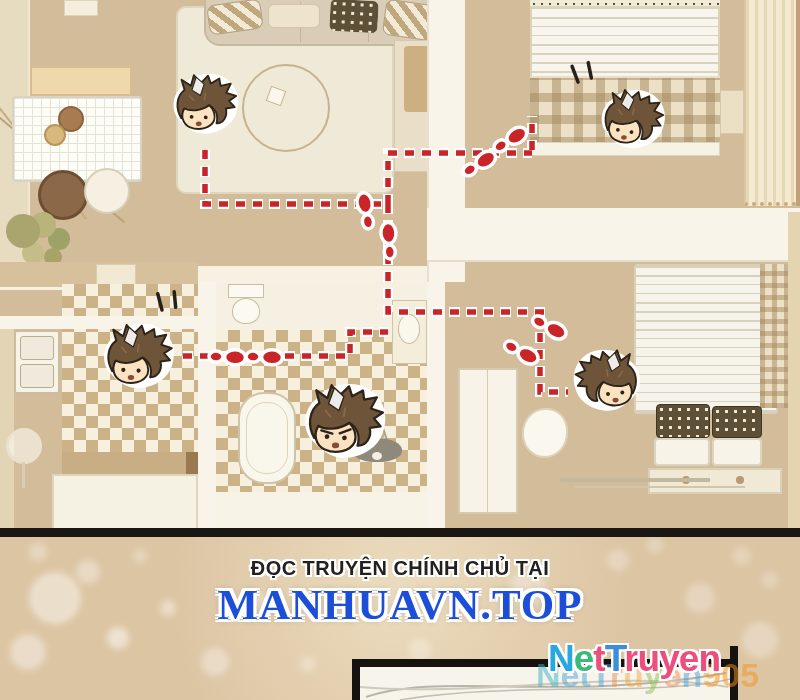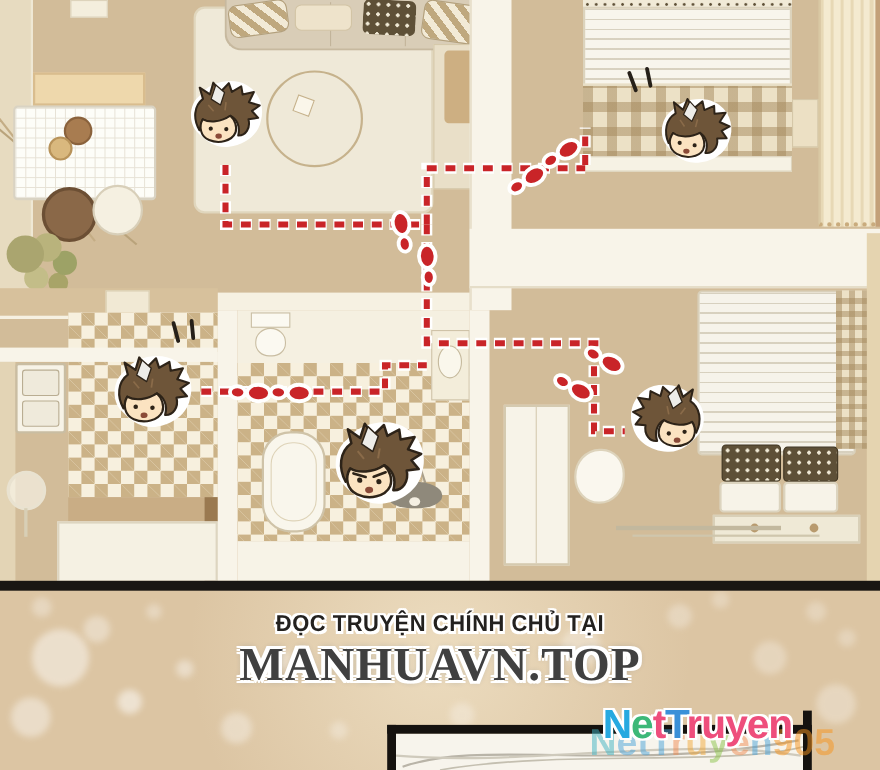--- a/index.html
+++ b/index.html
@@ -201,21 +201,21 @@
           <use href="#head-shape" transform="translate(100,0) scale(-1,1)"></use>
         </svg>
       </div>
   </section>
 
   <div class="abs bottom-bg"></div>
   <div class="abs divider"></div>
   <div id="bokeh-layer"></div>
 
   <div class="abs tagline" style="color: rgb(35, 33, 31);">ĐỌC TRUYỆN CHÍNH CHỦ TẠI</div>
-  <div class="abs site" style="color: #404040;">MANHUAVN.TOP</div>
+  <div class="abs site" style="color: #1d4ed8;">MANHUAVN.TOP</div>
 
   <div class="abs panel-inner">
     <svg width="370" height="33">
       <path d="M6,30 C80,4 200,36 366,6" stroke="#b9b4a8" stroke-width="2" fill="none"></path>
       <path d="M0,20 C120,30 260,2 368,20" stroke="#cfcabc" stroke-width="2" fill="none"></path>
       <path d="M40,33 C150,14 300,30 370,12" stroke="#c4bfb0" stroke-width="1.5" fill="none"></path>
     </svg>
   </div>
   <div class="abs panel-bar" style="left:352px;top:659px;width:386px;height:8px;"></div>
   <div class="abs panel-bar" style="left:352px;top:659px;width:8px;height:41px;"></div>

